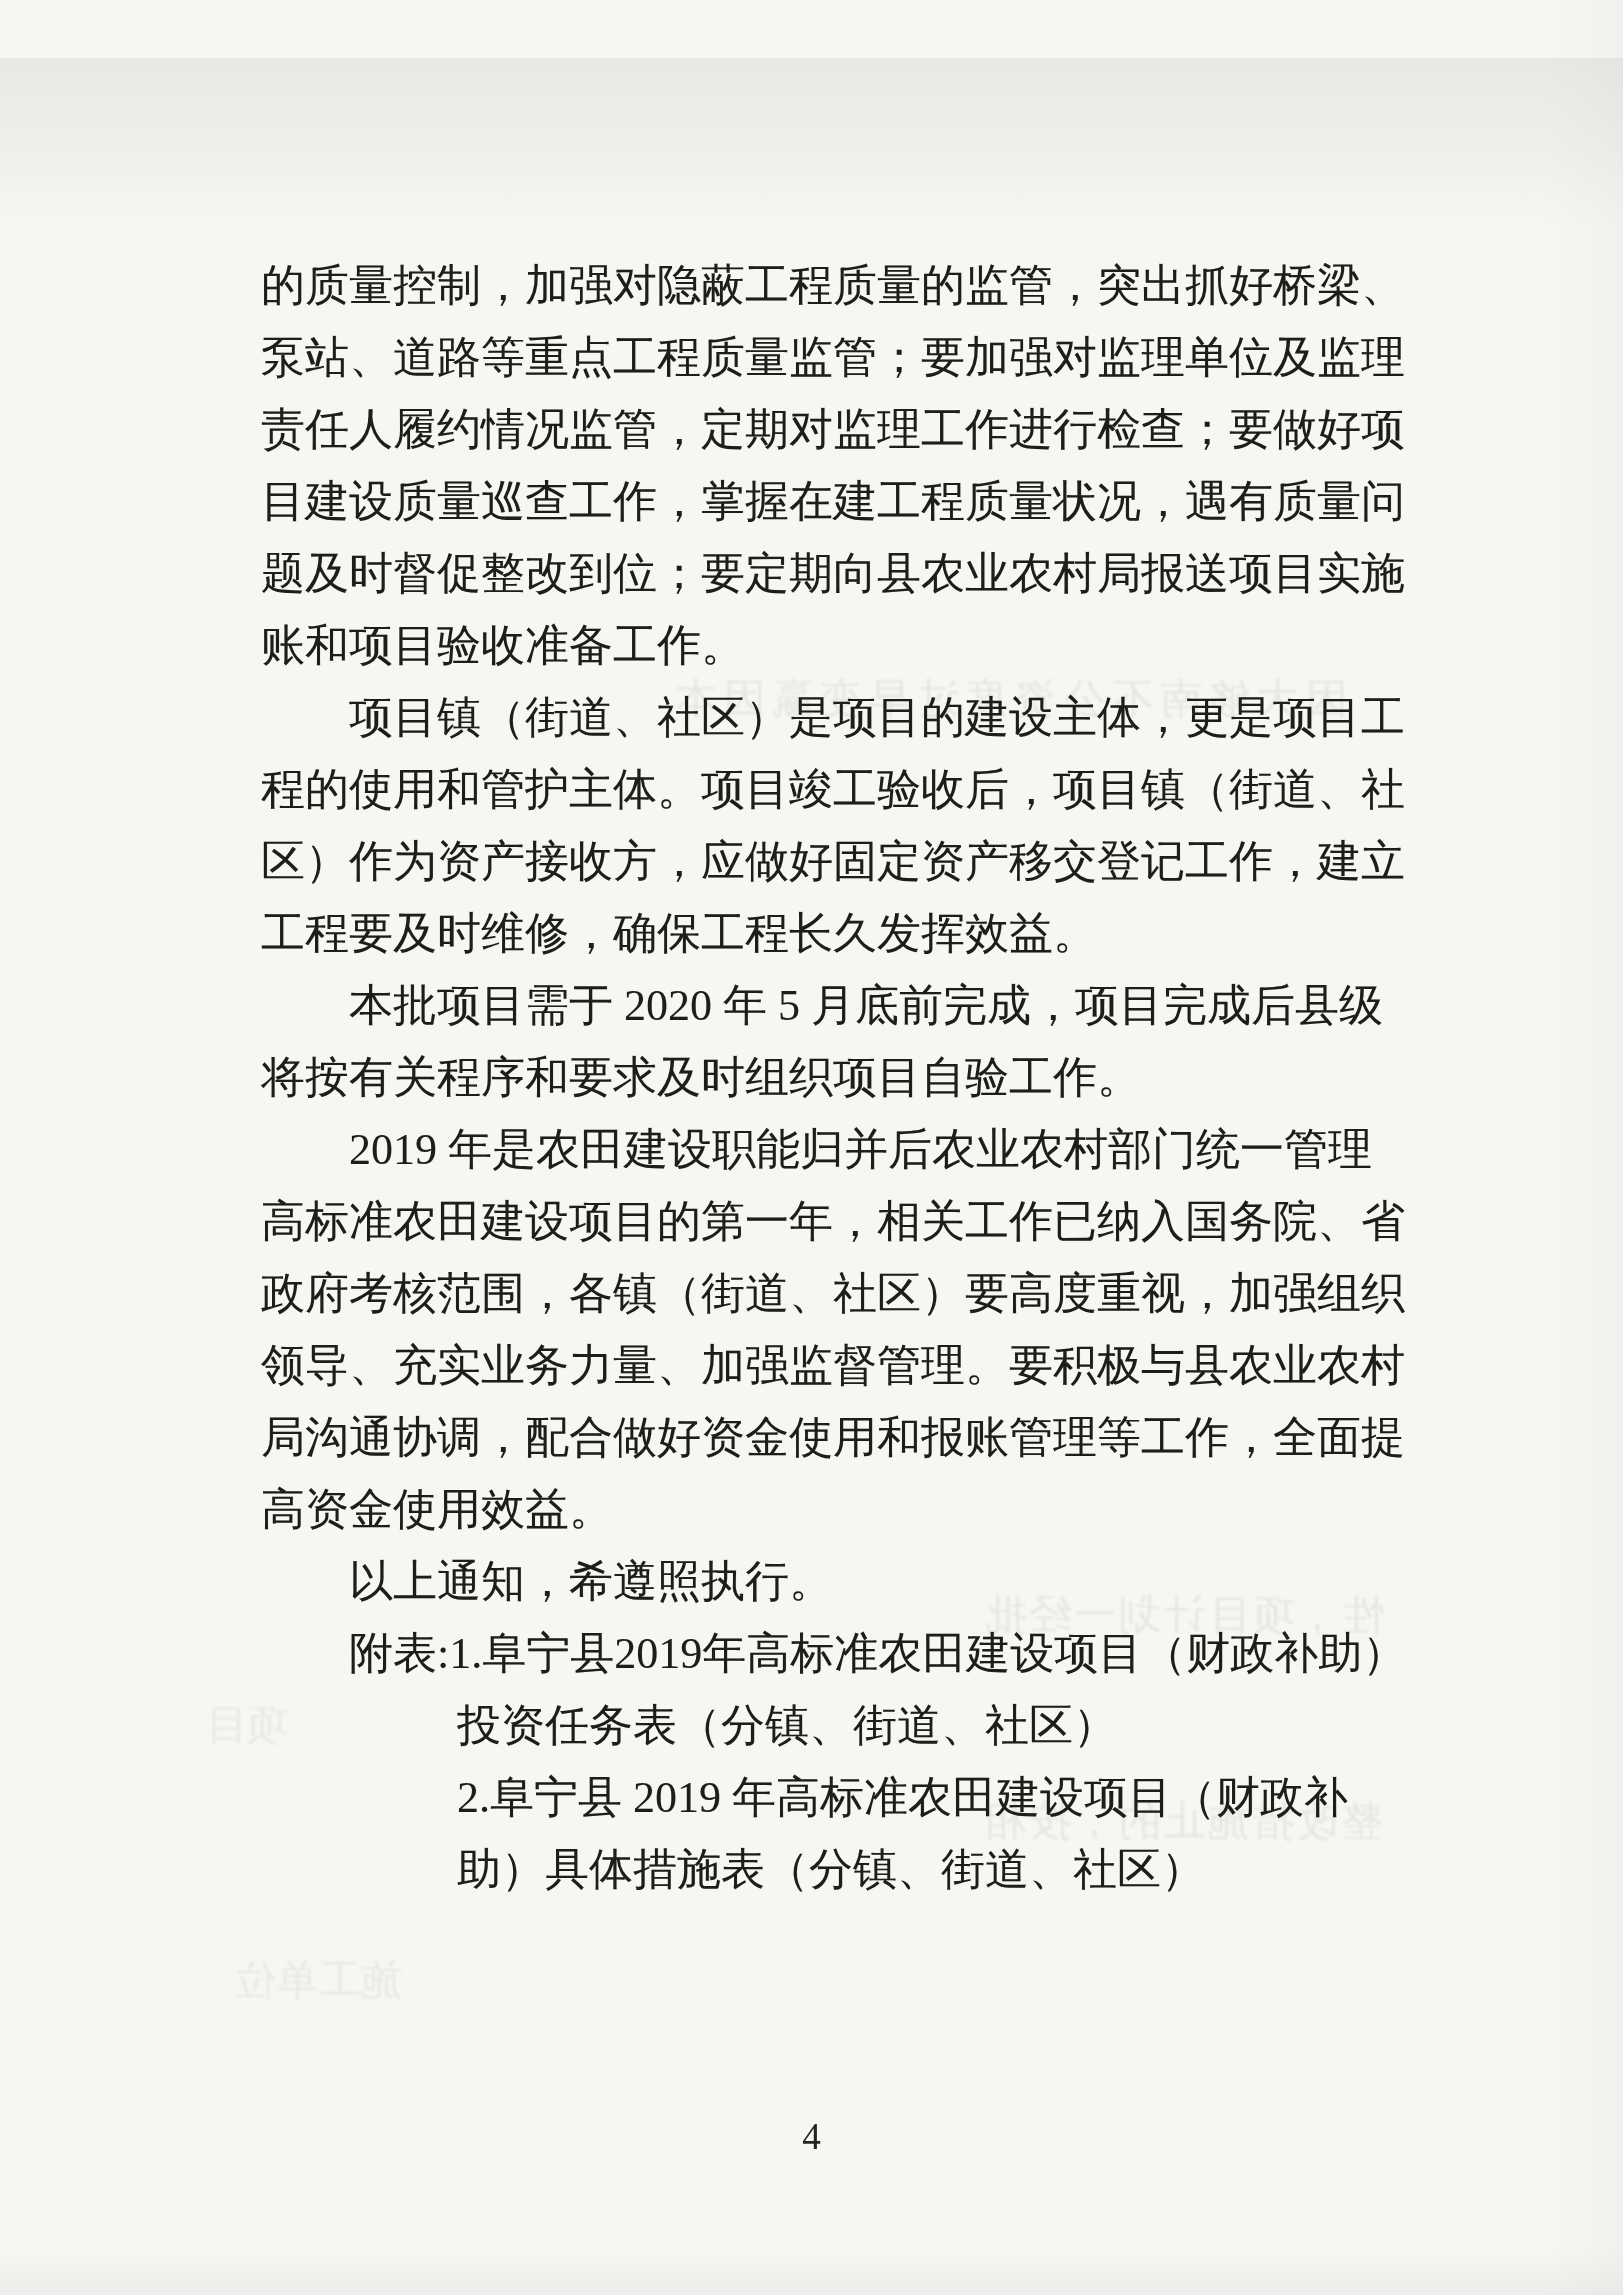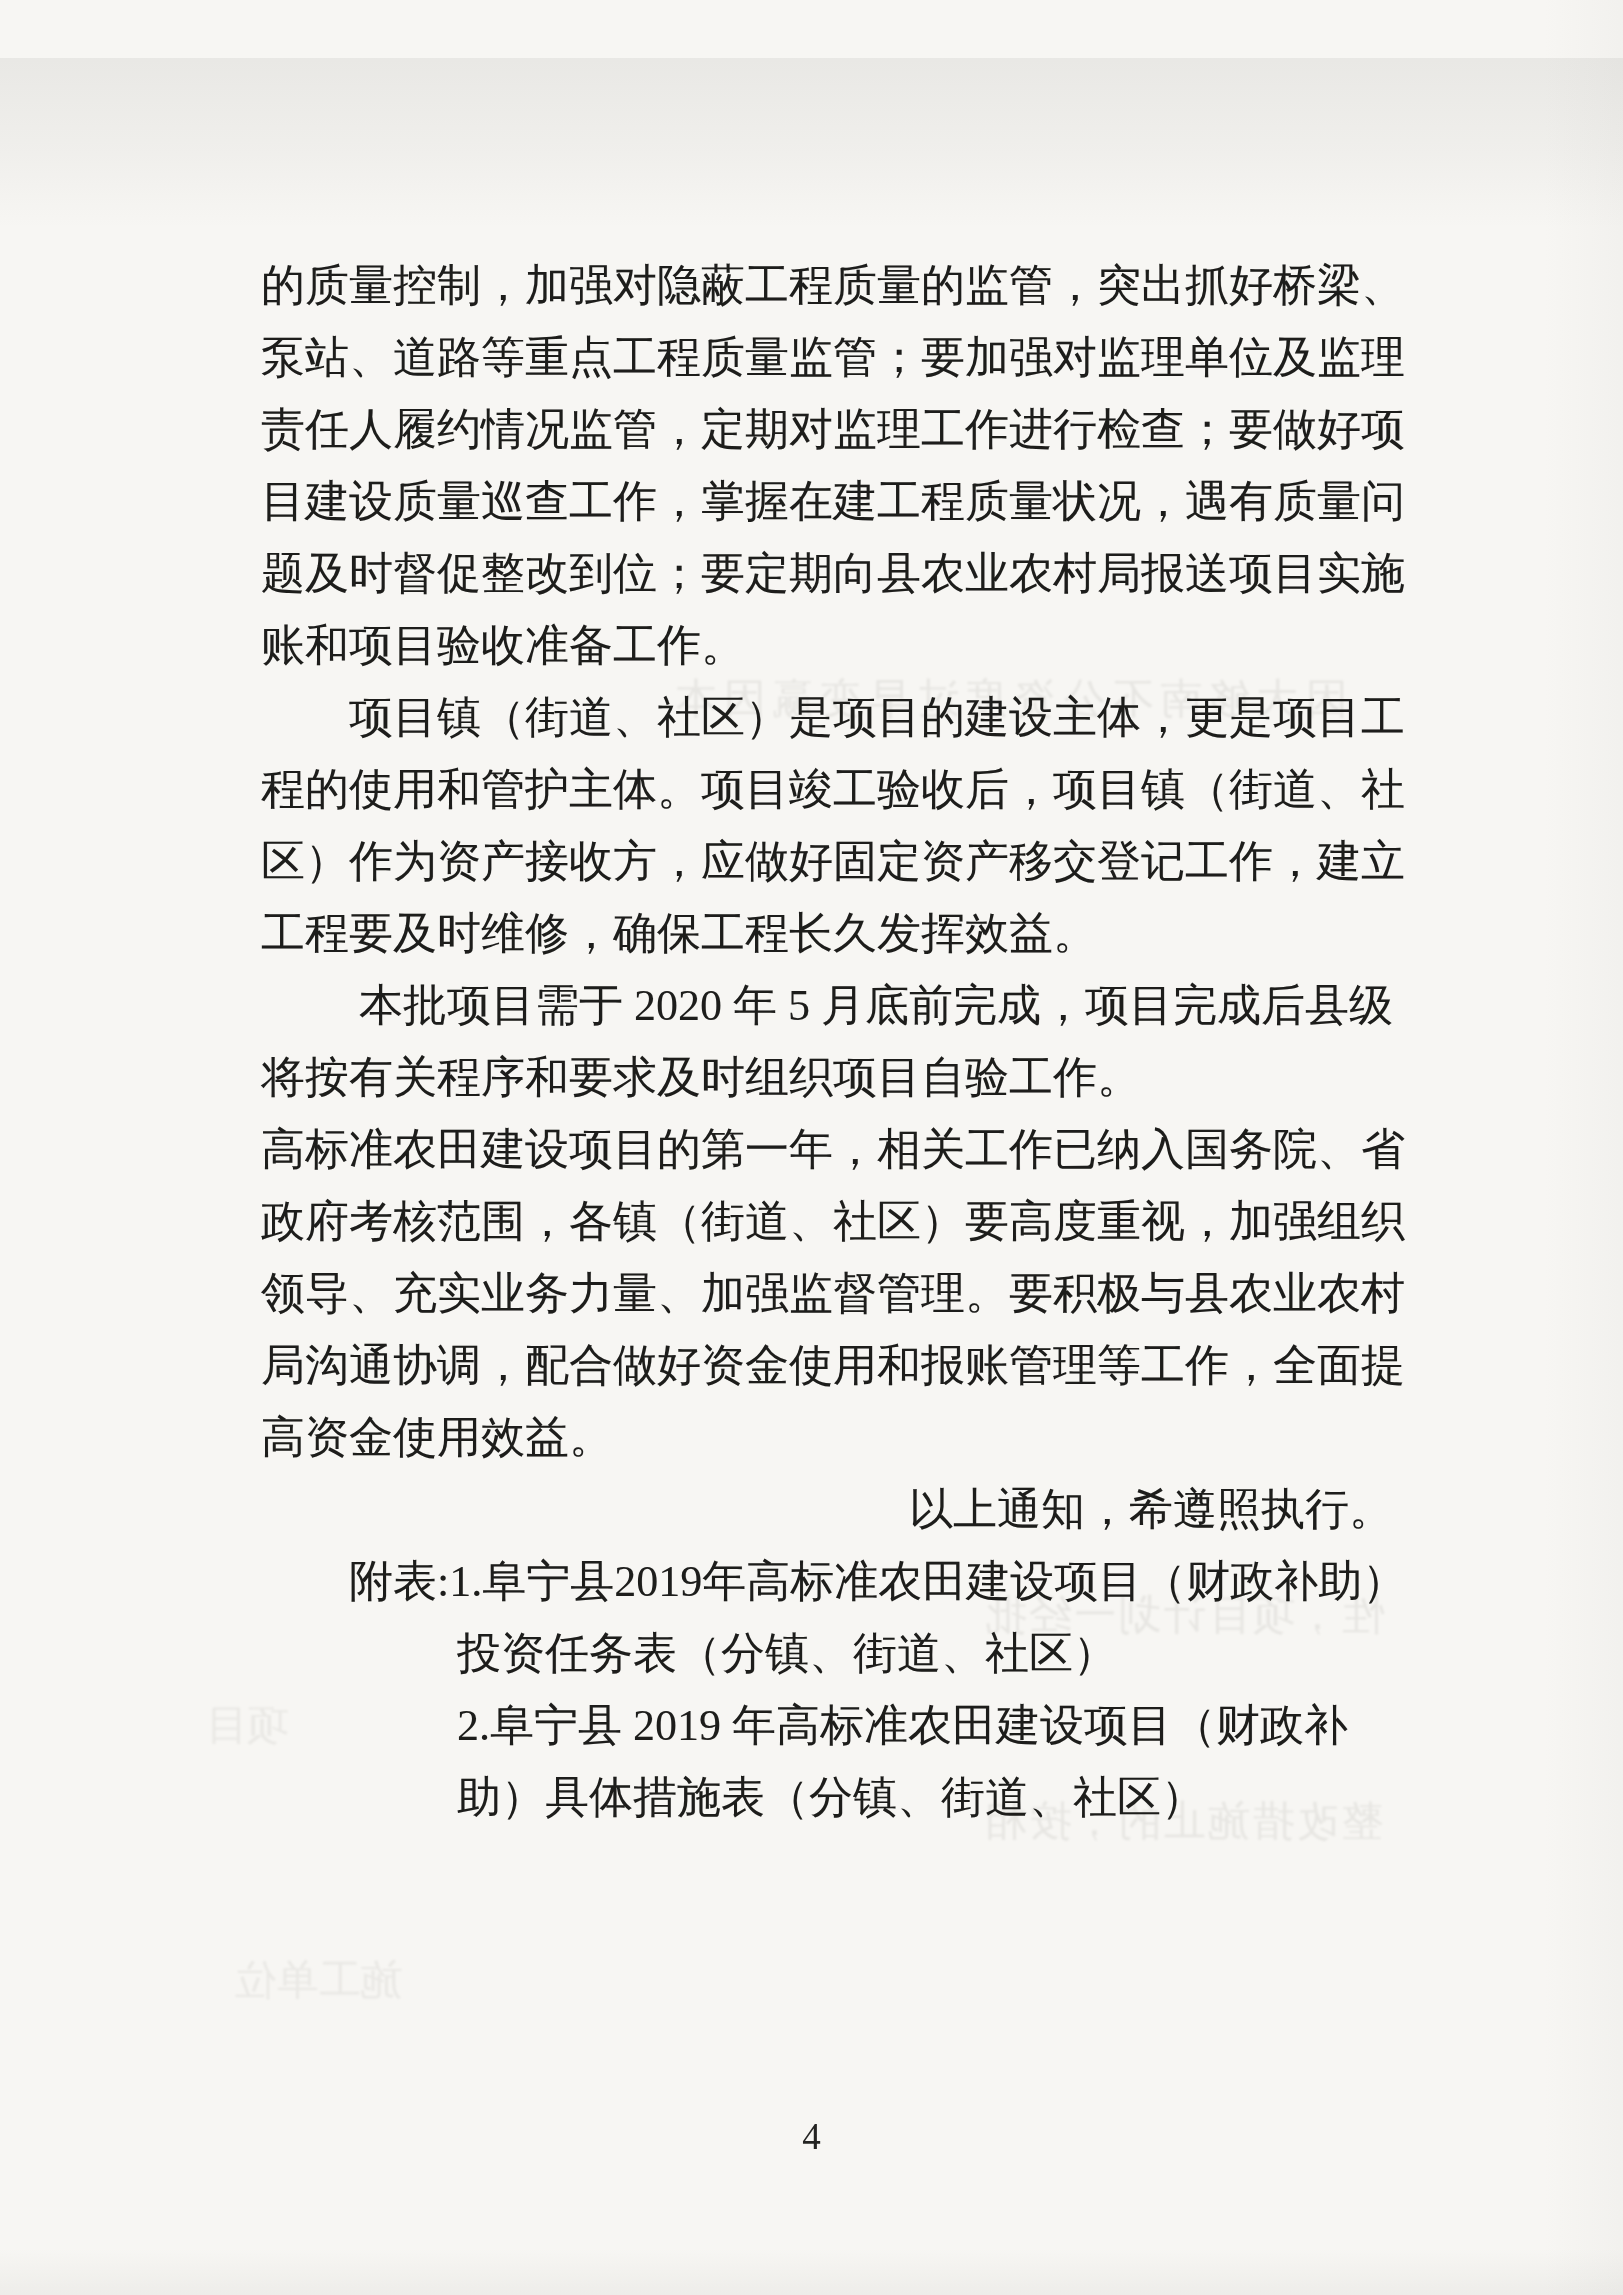--- a/index.html
+++ b/index.html
@@ -46,21 +46,21 @@
   .line {
     height: 72px;
     line-height: 72px;
     font-size: 44px;
     letter-spacing: 0;
     white-space: pre;
     color: #1d1d1b;
     text-shadow: 0.3px 0.3px 0 rgba(40,40,38,0.25);
     margin-left: 20px;
   }
-  .indent-2 { padding-left: 88px; text-align: right; }   
+  .indent-2 { padding-left: 88px; }   
   .indent-a { padding-left: 196px; }   
   
   .ghost {
     position: absolute;
     font-size: 42px;
     line-height: 52px;
     white-space: pre;
     color: #77756e;
     opacity: 0.12;
     filter: blur(1px);
@@ -104,20 +104,21 @@
     <div class="line">责任人履约情况监管，定期对监理工作进行检查；要做好项</div>
     <div class="line">目建设质量巡查工作，掌握在建工程质量状况，遇有质量问</div>
     <div class="line">题及时督促整改到位；要定期向县农业农村局报送项目实施</div>
     <div class="line">账和项目验收准备工作。</div>
     <div class="line indent-2">项目镇（街道、社区）是项目的建设主体，更是项目工</div>
     <div class="line">程的使用和管护主体。项目竣工验收后，项目镇（街道、社</div>
     <div class="line">区）作为资产接收方，应做好固定资产移交登记工作，建立</div>
     <div class="line">工程要及时维修，确保工程长久发挥效益。</div>
     <div class="line indent-2">本批项目需于 2020 年 5 月底前完成，项目完成后县级</div>
     <div class="line">将按有关程序和要求及时组织项目自验工作。</div>
+    <div class="line indent-2">2019 年是农田建设职能归并后农业农村部门统一管理</div>
     <div class="line">高标准农田建设项目的第一年，相关工作已纳入国务院、省</div>
     <div class="line">政府考核范围，各镇（街道、社区）要高度重视，加强组织</div>
     <div class="line">领导、充实业务力量、加强监督管理。要积极与县农业农村</div>
     <div class="line">局沟通协调，配合做好资金使用和报账管理等工作，全面提</div>
     <div class="line">高资金使用效益。</div>
     <div class="line indent-2">以上通知，希遵照执行。</div>
     <div class="line indent-2">附表:1.阜宁县2019年高标准农田建设项目（财政补助）</div>
     <div class="line indent-a">投资任务表（分镇、街道、社区）</div>
     <div class="line indent-a">2.阜宁县 2019 年高标准农田建设项目（财政补</div>
     <div class="line indent-a">助）具体措施表（分镇、街道、社区）</div>

